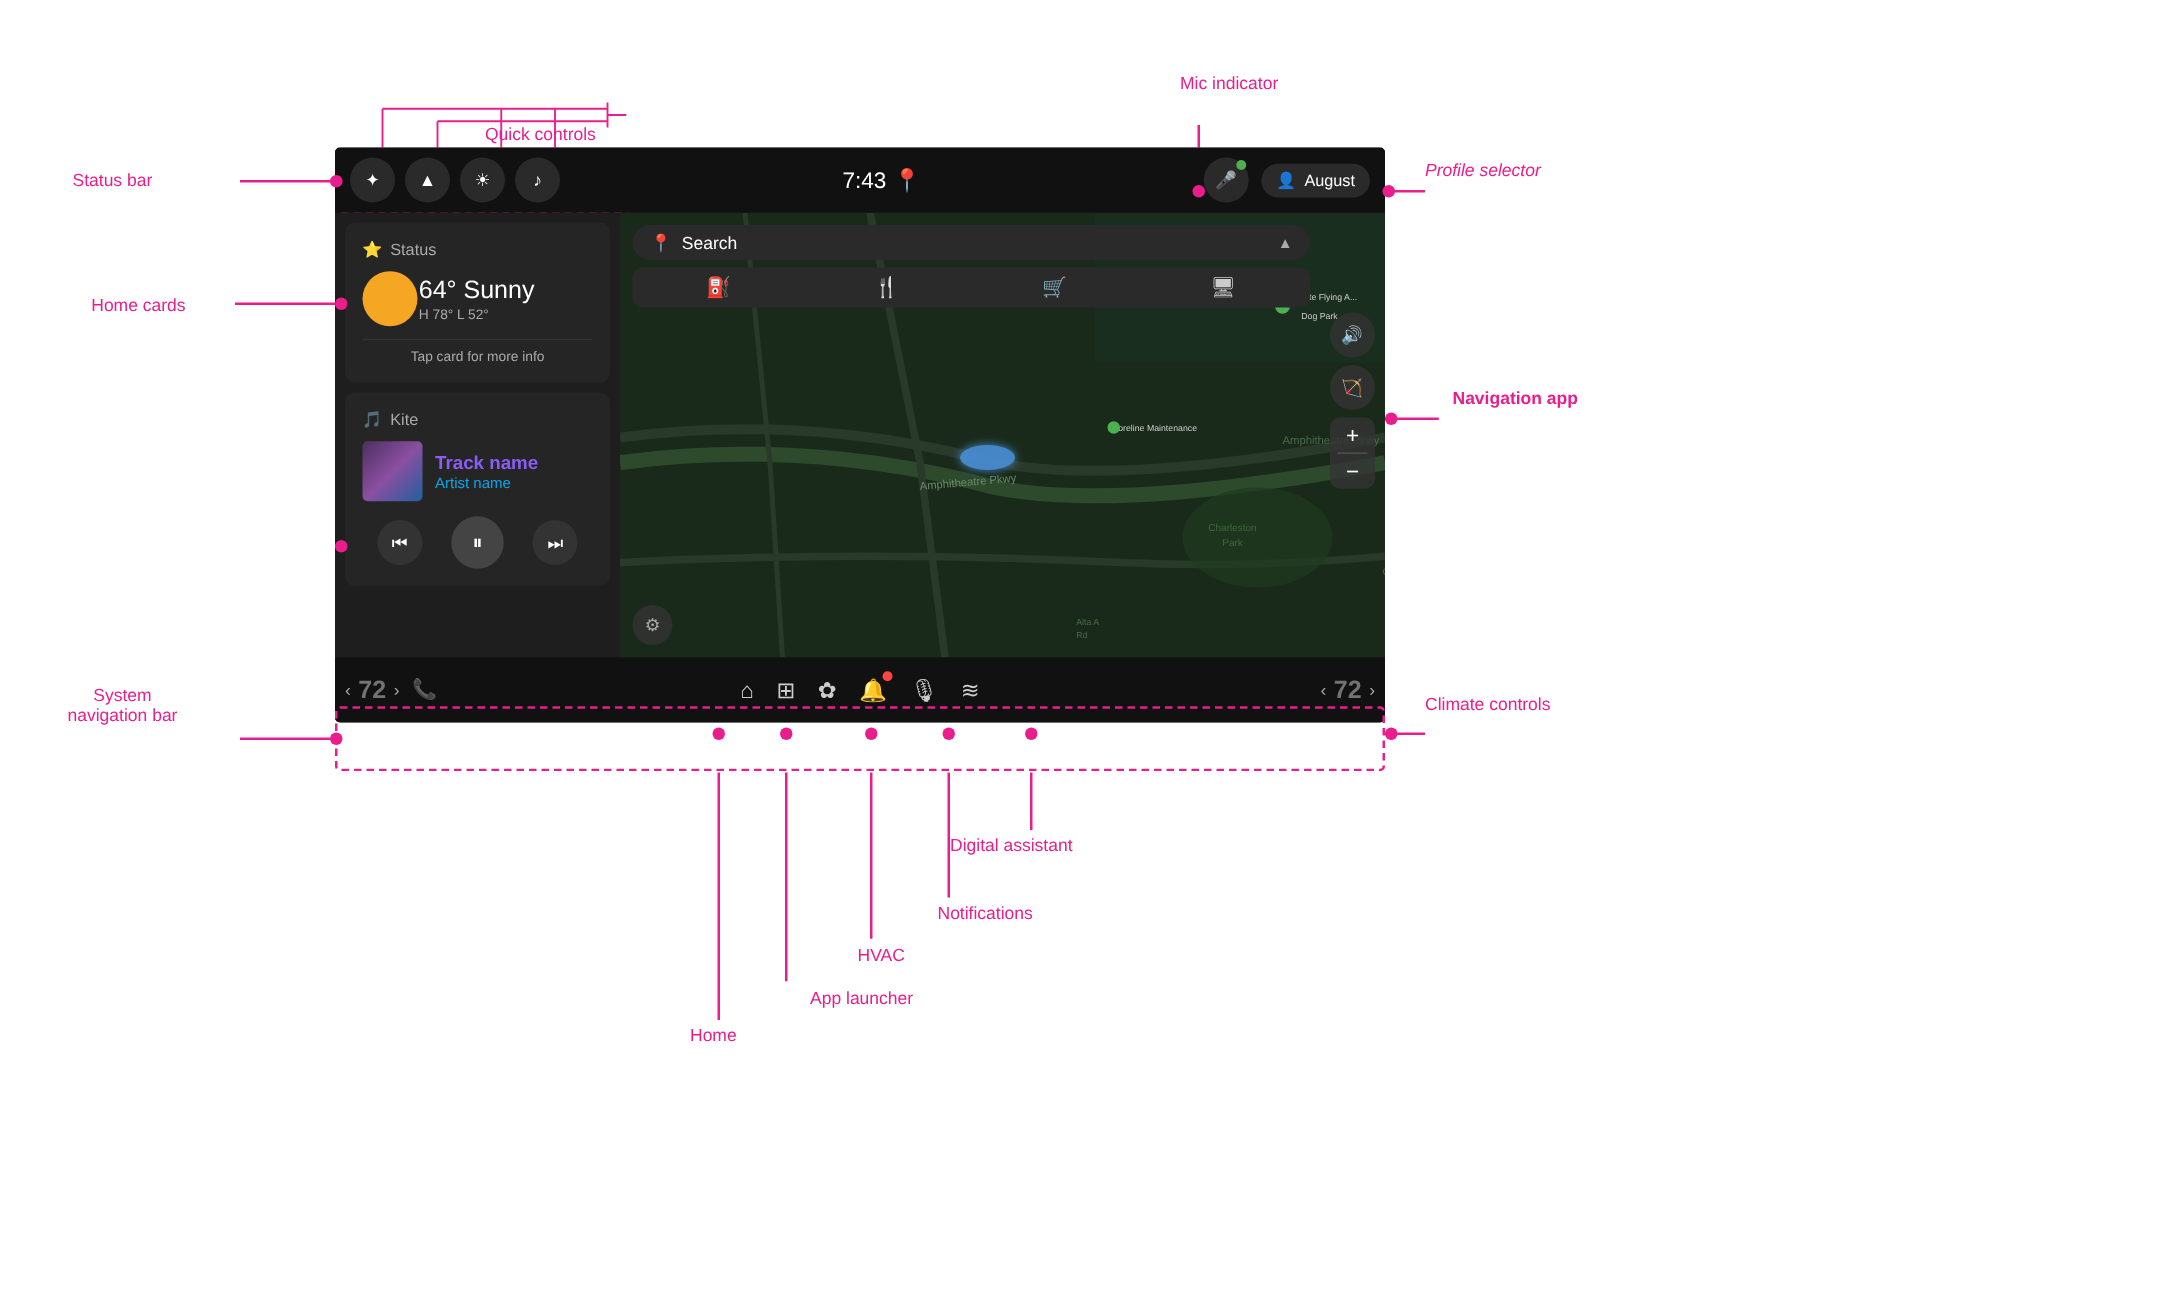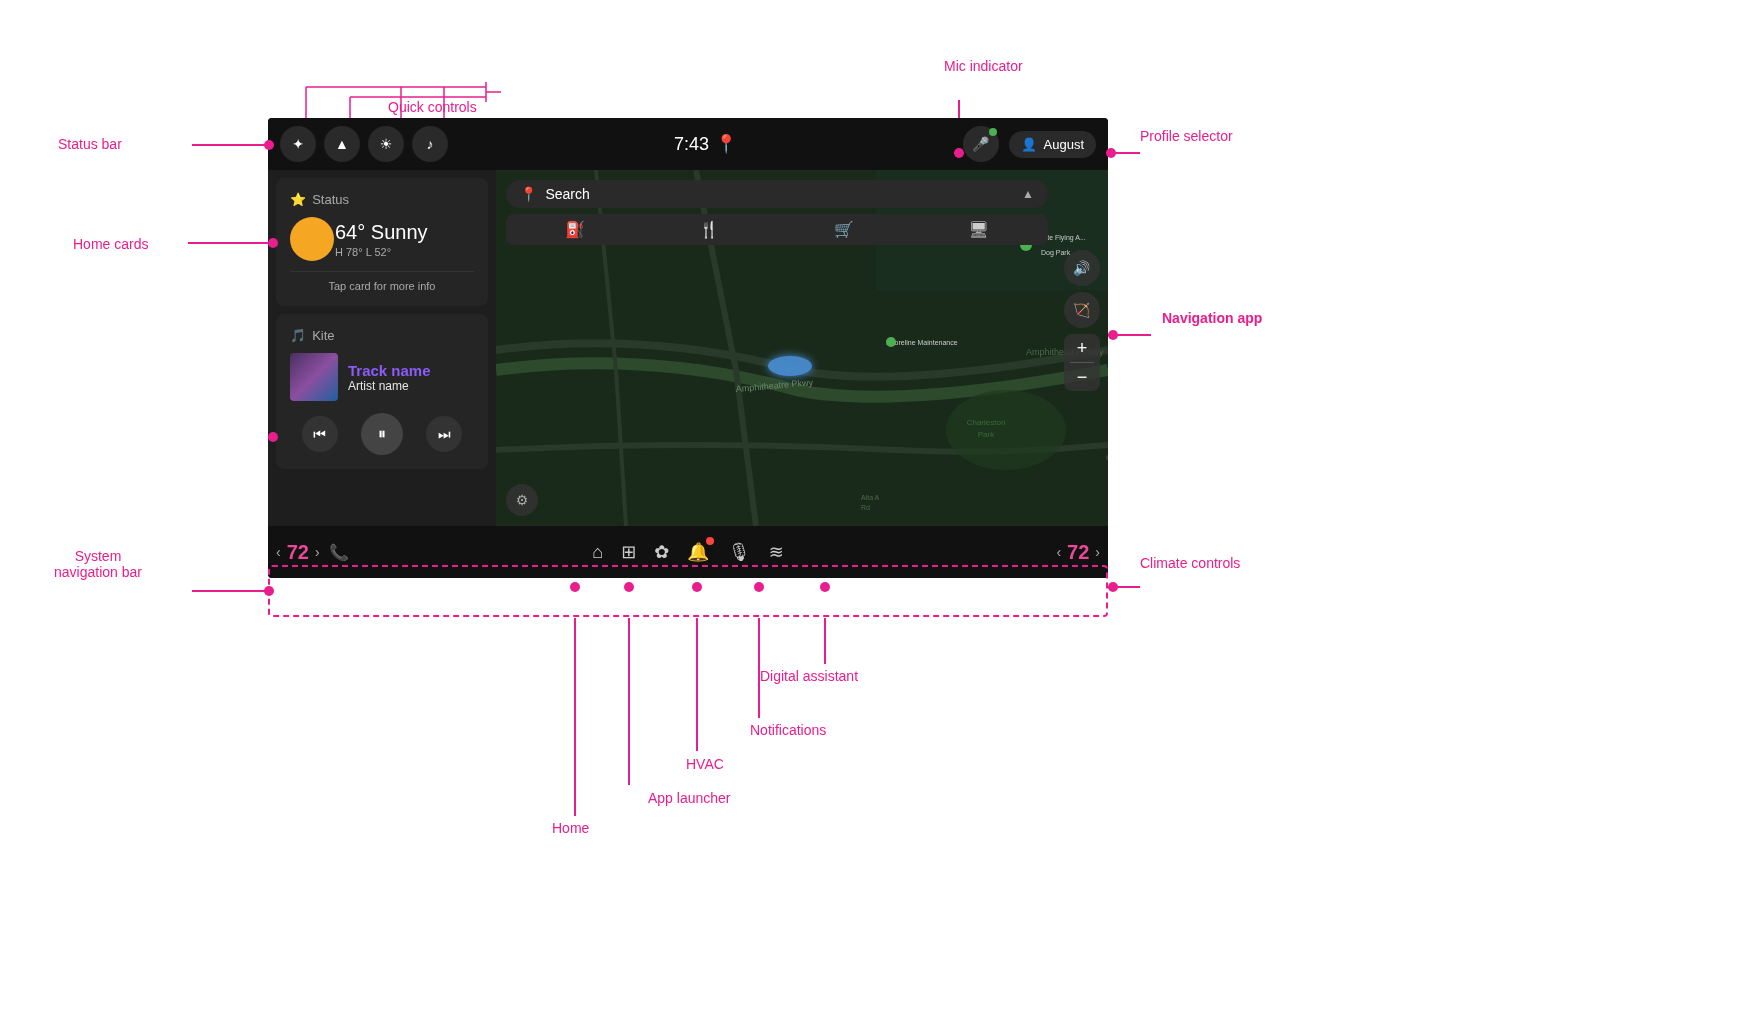--- a/index.html
+++ b/index.html
@@ -207,21 +207,21 @@
       flex-shrink: 0;
     }
 
     .track-info .track-name {
       color: #8b5cf6;
       font-size: 15px;
       font-weight: 600;
     }
 
     .track-info .artist-name {
-      color: #e5e5e5;
+      color: #0ea5e9;
       font-size: 12px;
     }
 
     .music-controls {
       display: flex;
       align-items: center;
       justify-content: space-around;
     }
 
     .ctrl-btn {
@@ -409,21 +409,21 @@
       gap: 6px;
       min-width: 120px;
     }
 
     .climate-arrow {
       color: #aaaaaa;
       font-size: 14px;
     }
 
     .climate-temp {
-      color: #ec4899;
+      color: #737373;
       font-size: 20px;
       font-weight: 600;
     }
 
     .phone-icon {
       color: #aaaaaa;
       font-size: 16px;
       margin-left: 4px;
     }
 
@@ -699,21 +699,21 @@
 <div class="dashed-box" style="left:268px; top:118px; width:238px; height:52px;"></div>
 <div class="connector connector-h" style="left:192px; top:144px; width:76px;"></div>
 <div class="dot" style="left:264px; top:140px;"></div>
 
 <div class="label" style="left:34px; top:236px;margin-left:39px;">Home cards</div>
 <div class="dot" style="left:268px; top:238px;"></div>
 <div class="connector connector-h" style="left:188px; top:242px; width:80px;"></div>
 
 <div class="dot" style="left:268px; top:432px;"></div>
 
-<div class="label" style="left:1140px; top:128px;">Profile selector</div>
+<div class="label" style="left:1140px; top:128px;font-style:italic;">Profile selector</div>
 <div class="dot" style="left:1106px; top:148px;"></div>
 <div class="connector connector-h" style="left:1108px; top:152px; width:32px;"></div>
 
 <div class="label" style="left:1162px; top:310px;font-weight:bold;">Navigation app</div>
 <div class="dot" style="left:1108px; top:330px;"></div>
 <div class="connector connector-h" style="left:1108px; top:334px; width:43px;"></div>
 
 <div class="label" style="left:54px; top:548px; white-space:pre-line; text-align:center;">System<br>navigation bar</div>
 <div class="dashed-box" style="left:268px; top:565px; width:840px; height:52px;"></div>
 <div class="connector connector-h" style="left:192px; top:590px; width:76px;"></div>

